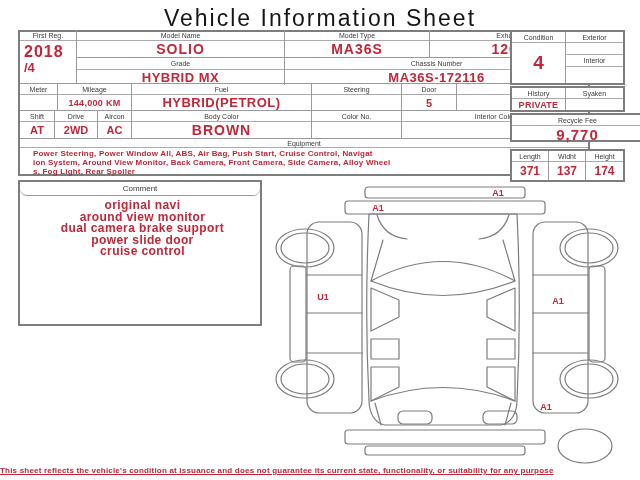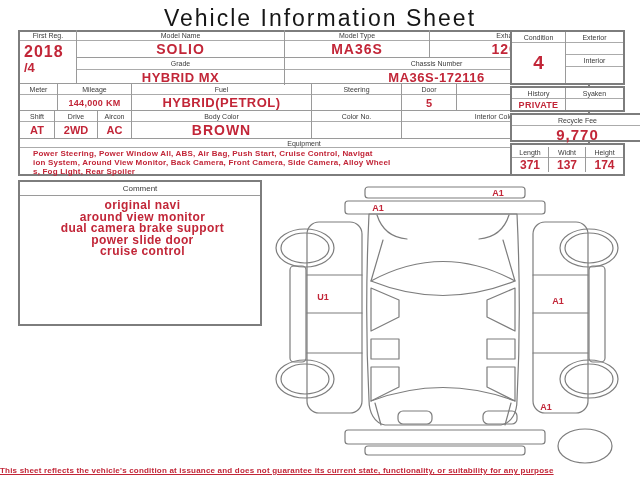--- a/index.html
+++ b/index.html
@@ -22,21 +22,21 @@
   .v9{font-size:9px;letter-spacing:.3px;} .v18{font-size:19px;}
   .firstreg .val{flex-direction:column;align-items:flex-start;justify-content:flex-start;
        padding:3px 0 0 4px;line-height:1.05;}
   .fr-year{font-size:16px;letter-spacing:1px;} .fr-month{font-size:13px;}
   .equiphd{font-size:7px;color:#3a3a3a;text-align:center;border-bottom:1px solid #ababab;
        padding:1px 0 0 0;flex:0 0 auto;}
   .equiptext{flex:1;color:#c22638;font-weight:bold;font-size:8px;line-height:8.6px;
        letter-spacing:.2px;padding:2px 4px 0 13px;white-space:pre-line;}
   .notebox{border:2px solid #7d7d7d;display:flex;flex-direction:column;background:#fff;}
   .notehd{flex:0 0 auto;font-size:8px;color:#3a3a3a;text-align:center;
-       border-bottom:1px solid #9a9a9a;padding:2px 0;}
+       border-bottom:1px solid #9a9a9a;padding:2px 0;border-radius:7px;}
   .notebody{flex:1;color:#c22638;font-weight:bold;font-size:12px;line-height:11.5px;
        letter-spacing:.4px;padding:4px 4px 8px 9px;white-space:pre-line;text-align:center;}
   #disclaimer{top:466px;left:0;width:640px;color:#c22638;font-size:8px;
        letter-spacing:.2px;text-decoration:underline;font-weight:bold;}
   svg text{font-family:"Liberation Sans",sans-serif;}
 </style>
 </head>
 <body>
 
 <div id="sheet">
@@ -161,21 +161,21 @@
       <div class="hd">Syaken</div>
       <div class="val v9"></div>
     </div>
   </div>
 
   <div class="abs tbl" style="left:510px;top:113px;width:135px;height:29px;display:flex;flex-direction:column;">
     <div class="hd">Recycle Fee</div>
     <div class="val v15">9,770</div>
   </div>
 
-  <div class="abs tbl row" style="left:510px;top:143px;width:115px;height:33px;align-items:center;">
+  <div class="abs tbl row" style="left:510px;top:149px;width:115px;height:33px;">
     <div class="cell" style="width:37px;">
       <div class="hd">Length</div>
       <div class="val v12">371</div>
     </div>
     <div class="cell" style="width:37px;">
       <div class="hd">Widht</div>
       <div class="val v12">137</div>
     </div>
     <div class="cell last" style="flex:1;">
       <div class="hd">Height</div>

